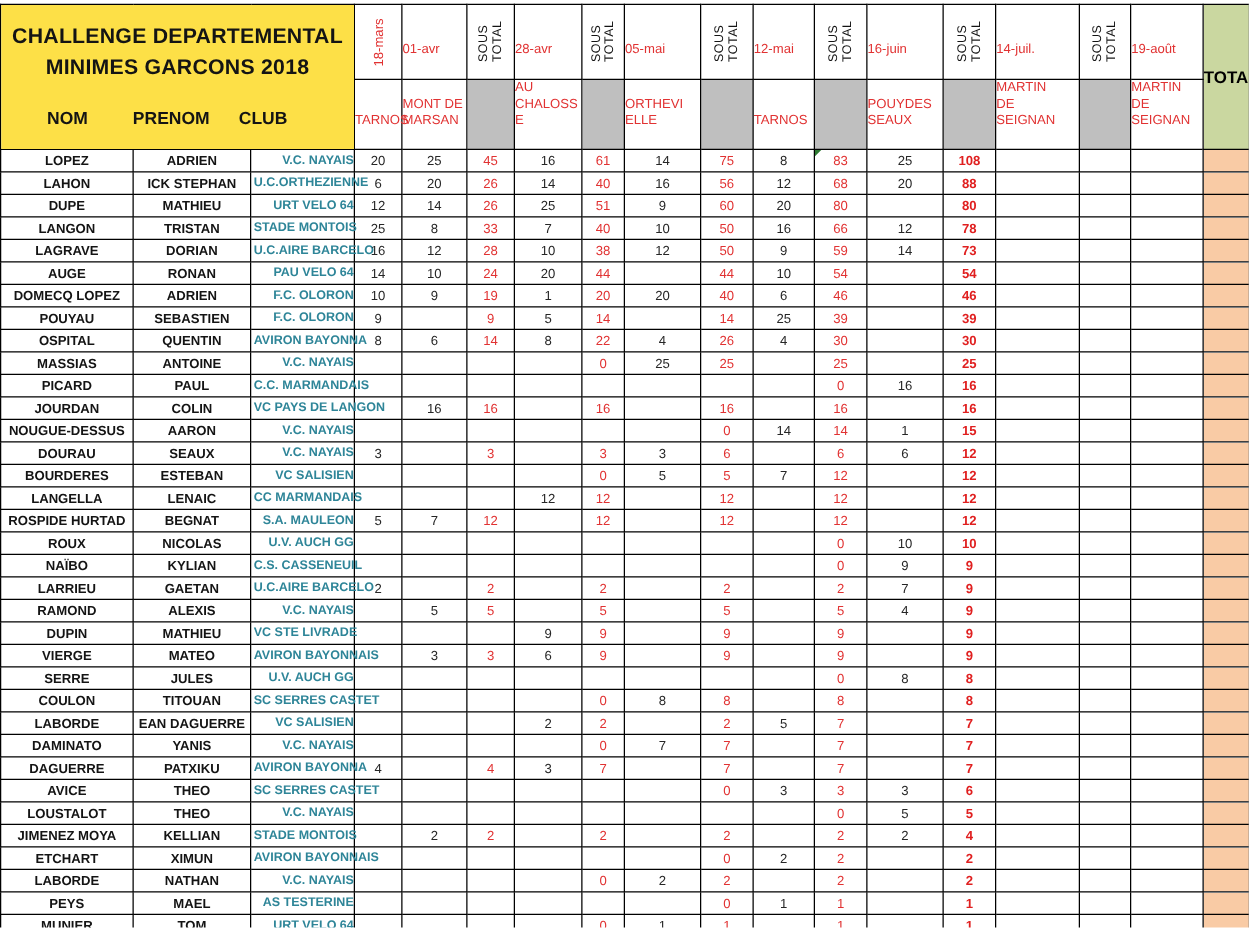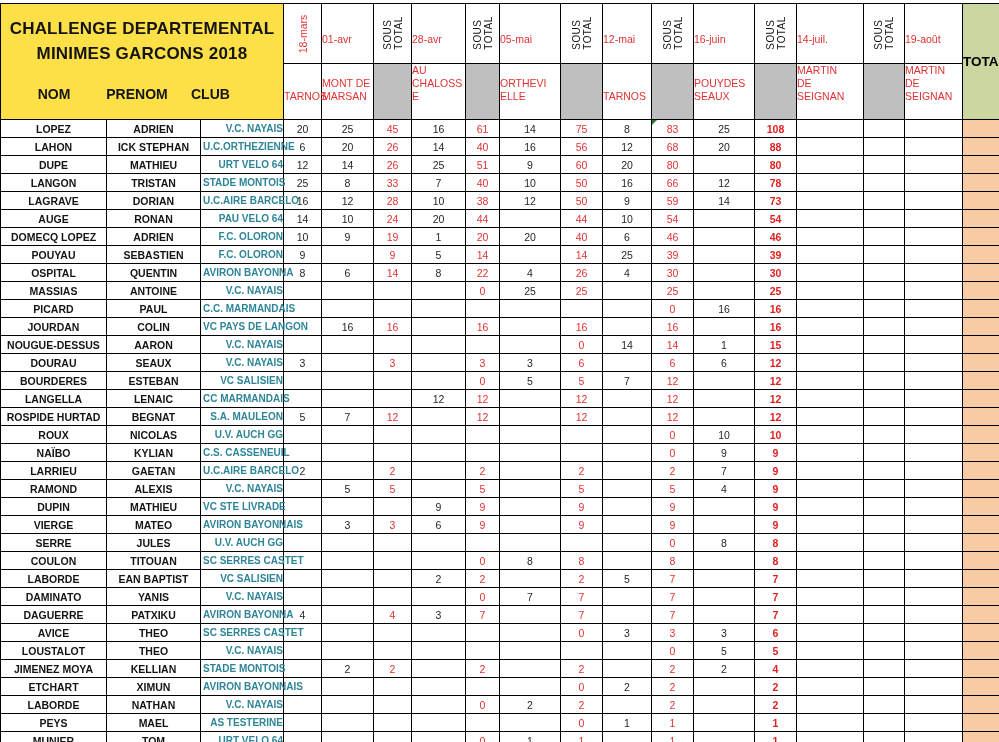--- a/index.html
+++ b/index.html
@@ -616,21 +616,21 @@
           <td class="st">8</td>
           <td class="pt"></td>
           <td class="st st5">8</td>
           <td class="pt"></td>
           <td class="st"></td>
           <td class="pt"></td>
           <td class="total-cell"></td>
         </tr>
         <tr class="data-row">
           <td class="nom">LABORDE</td>
-          <td class="prenom">EAN BAPTIST</td>
+          <td class="prenom">EAN DAGUERRE</td>
           <td class="club">VC SALISIEN</td>
           <td class="pt"></td>
           <td class="pt"></td>
           <td class="st"></td>
           <td class="pt">2</td>
           <td class="st">2</td>
           <td class="pt"></td>
           <td class="st">2</td>
           <td class="pt">5</td>
           <td class="st">7</td>

